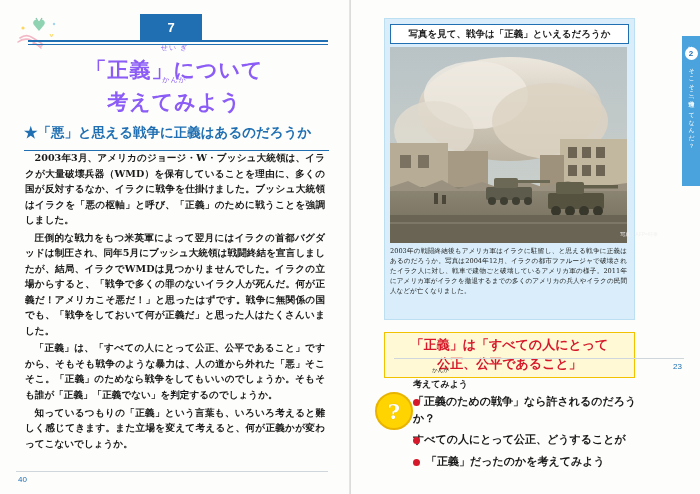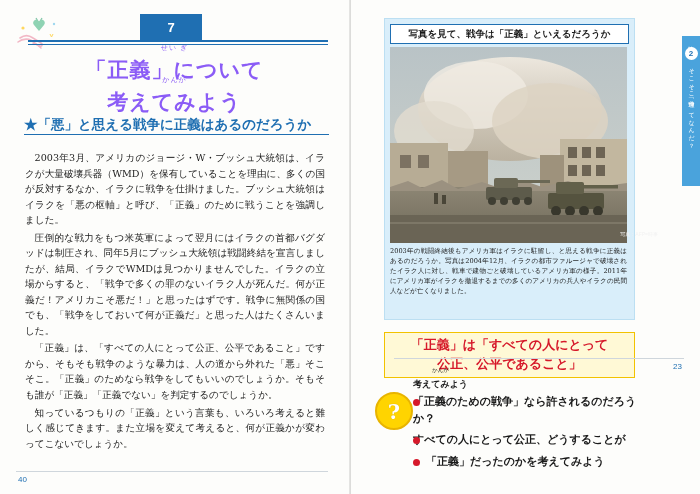--- a/index.html
+++ b/index.html
@@ -45,32 +45,32 @@
     font-size:21px;font-weight:bold;color:#8b5cf6;
     letter-spacing:1px;line-height:1.5;
   }
   .rb{position:relative;display:inline-block;}
   .rb .rt{
     position:absolute;top:-10px;left:0;right:0;
     font-size:7px;font-weight:normal;line-height:1;text-align:center;
     white-space:nowrap;
   }
   .subhead{
-    position:absolute;left:24px;top:116px;width:305px;
+    position:absolute;left:24px;top:124px;width:305px;
     font-family:"DejaVu Serif", serif;
     font-size:13.5px;font-weight:bold;color:#1f6fb2;
-    border-bottom:1.5px solid #1f6fb2;padding-bottom:0;
+    border-bottom:1.5px solid #1f6fb2;padding-bottom:8px;
   }
   .body-text{
     position:absolute;left:25px;top:150px;width:300px;
     font-family:"DejaVu Serif", serif;
     font-size:9.6px;line-height:1.62;color:#1a1a1a;
     text-align:justify;
   }
-  .body-text p{margin:0 0 2px 0;text-indent:1em;}
+  .body-text p{margin:0 0 2px 0;text-indent:1em;font-weight:bold;}
   .pagenum-l{
     position:absolute;left:18px;bottom:10px;
     font-size:8px;color:#1f6fb2;
   }
   .footline-l{
     position:absolute;left:16px;bottom:22px;width:312px;height:1px;background:#cfd6dc;
   }
   
   .right{
     position:absolute;left:351px;top:0;width:349px;height:381px;

